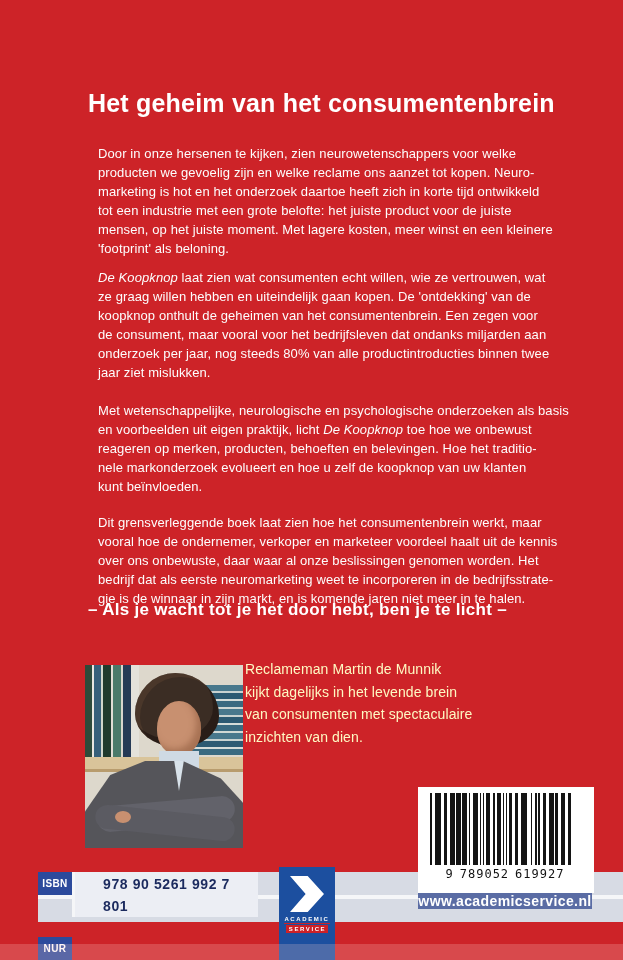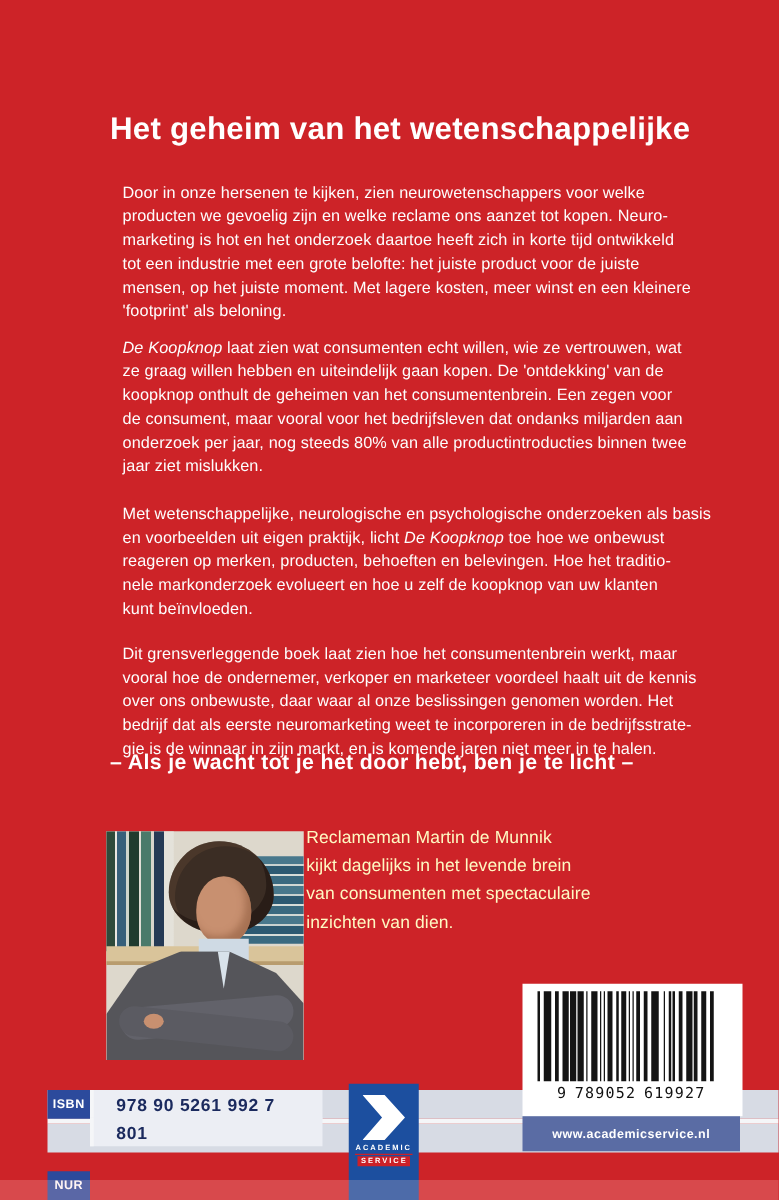--- a/index.html
+++ b/index.html
@@ -60,21 +60,21 @@
     left:38px;width:34px;height:23px;background:var(--label-blue,#2c4a9c);
     color:#fff;font-size:10px;font-weight:bold;letter-spacing:.4px;
     display:flex;align-items:center;justify-content:center;
   }
   .isbn-label{top:872px;}
   .nur-label{top:937px;}
   .code-value{
     left:72px;width:186px;height:23px;background:var(--value-bg,#eceef4);
     border-left:3px solid #f5f6f8;box-sizing:border-box;
     color:var(--value-text,#1b2a5e);font-size:14px;font-weight:bold;letter-spacing:.6px;
-    display:flex;align-items:center;padding-left:18px;
+    display:flex;align-items:center;padding-left:28px;
   }
   .isbn-value{top:872px;}
   .nur-value{top:894px;}
   
   .logo{left:279px;top:867px;width:56px;height:93px;background:var(--logo-blue,#1c4f9f);
     display:flex;flex-direction:column;align-items:center;}
   .chevron{margin-top:9px;width:34px;height:36px;background:#fff;
     clip-path:polygon(0 0,52% 0,100% 50%,52% 100%,0 100%,46% 50%);}
   .logo-word1{margin-top:4px;color:#fff;font-size:6px;font-weight:bold;letter-spacing:1.6px;
     border-bottom:1px solid #cc2128;padding-bottom:1px;}
@@ -83,30 +83,30 @@
   
   .barcode-box{left:418px;top:787px;width:176px;height:106px;background:#fff;}
   .bars{position:absolute;left:12px;top:6px;width:150px;height:72px;display:flex;align-items:stretch;}
   .bars div{height:100%;background:#141414;flex:none;}
   .barcode-number{
     position:absolute;left:0;top:80px;width:174px;text-align:center;
     font-family:"DejaVu Sans Mono", monospace;font-size:12px;color:#111;letter-spacing:1px;
   }
   .barcode-number span{margin:0 3px;}
   .www-bar{
-    left:418px;top:893px;width:174px;height:28px;background:var(--www-blue,#5a6ca4);
+    left:418px;top:893px;width:174px;height:16px;background:var(--www-blue,#5a6ca4);
     display:flex;align-items:center;justify-content:center;
-    color:#fff;font-size:10px;font-weight:bold;letter-spacing:.4px;
+    color:#fff;font-size:14px;font-weight:bold;letter-spacing:.4px;
   }
   .page-edge{left:0;top:944px;width:623px;height:16px;background:rgba(255,210,205,.22);}
 </style>
 </head>
 <body style="--red: #cd2328; --band: #d7dbe4; --label-blue: #2c4a9c; --logo-blue: #1c4f9f; --value-bg: #eceef4; --value-text: #1b2a5e; --www-blue: #5a6ca4;">
 
-<div class="abs title">Het geheim van het wetenschappelijke</div>
+<div class="abs title">Het geheim van het consumentenbrein</div>
 
 <div class="abs body-text" id="body-text">
     <p><span>Door in onze hersenen te kijken, zien neurowetenschappers voor welke
 producten we gevoelig zijn en welke reclame ons aanzet tot kopen. Neuro-
 marketing is hot en het onderzoek daartoe heeft zich in korte tijd ontwikkeld
 tot een industrie met een grote belofte: het juiste product voor de juiste
 mensen, op het juiste moment. Met lagere kosten, meer winst en een kleinere
 'footprint' als beloning.</span></p>
     <p class="gap-after-19"><span class="i">De Koopknop</span><span> laat zien wat consumenten echt willen, wie ze vertrouwen, wat
 ze graag willen hebben en uiteindelijk gaan kopen. De 'ontdekking' van de

